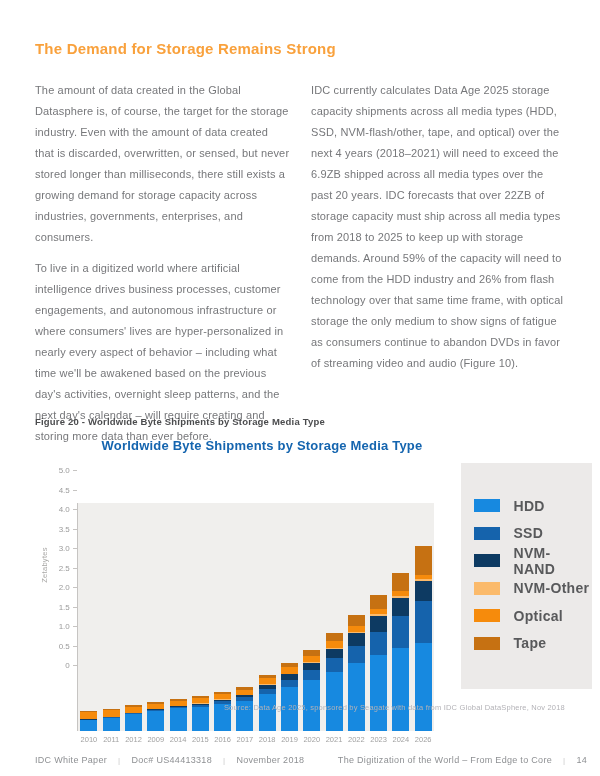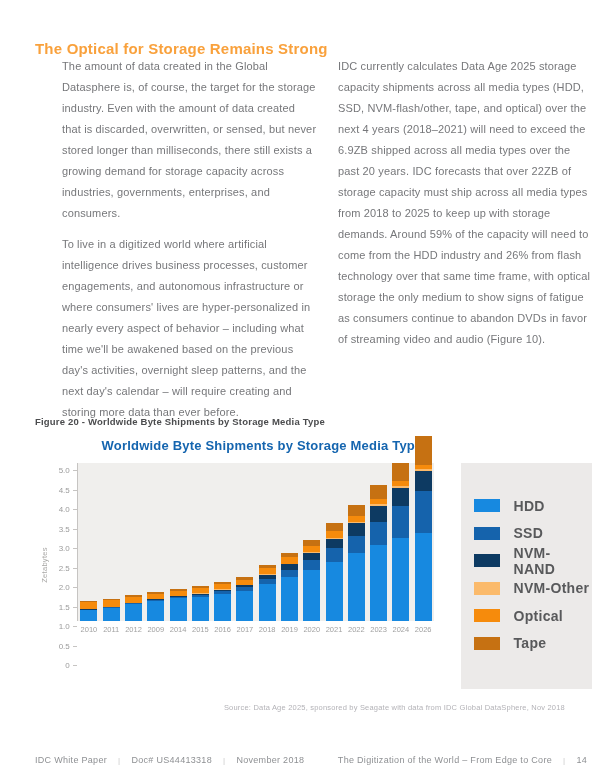--- a/index.html
+++ b/index.html
@@ -6,22 +6,22 @@
   html,body { background:#ffffff; }
   .page {
     position:relative; width:600px; height:776px; background:#ffffff;
     font-family:"Liberation Sans", sans-serif; overflow:hidden;
   }
   .page-title {
     position:absolute; top:40px; left:35px;
     font-size:15px; font-weight:bold; color:#f9a13c; letter-spacing:0.2px;
   }
   .columns {
-    position:absolute; top:56px; left:35px; width:531px;
-    display:flex; gap:21px;margin-left:27px;
+    position:absolute; top:80px; left:35px; width:531px;
+    display:flex; gap:21px;
   }
   .col { width:255px; }
   .col p {
     font-size:11px; line-height:21px; color:#76777a; letter-spacing:0.15px;
   }
   .col p + p { margin-top:10px; }
   .figure-caption {
     position:absolute; top:416px; left:35px;
     font-size:9.5px; font-weight:bold; color:#4b4c4e; letter-spacing:0.2px;
   }
@@ -40,22 +40,23 @@
     font-size:7.5px; color:#a9a8a6; white-space:nowrap; letter-spacing:0.3px;
   }
   .ytick-col { width:26px; height:203px; position:relative; }
   .ytick {
     position:absolute; right:7px; font-size:8px; color:#9b9b9b; line-height:8px;
   }
   .ytick-mark {
     position:absolute; right:0; width:4px; height:1px; background:#c6c4c2;
   }
   .plot-panel {
-    width:368px; height:158px; background:#f0efed; position:relative;
+    width:368px; height:228px; background:#f0efed; position:relative;
     border-left:1px solid #c6c4c2;
+    margin-top:40px;
   }
   .bars {
     position:absolute; left:0; right:0; bottom:0; top:0;
     display:flex; align-items:flex-end;
   }
   .bar-slot { width:23px; display:flex; justify-content:center; align-items:flex-end; }
   .bar-col { width:17px; display:flex; flex-direction:column-reverse; }
   .bar-seg { width:100%; }
   .xlabels {
     position:absolute; top:100%; left:0; right:0; margin-top:4px; display:flex;
@@ -81,21 +82,21 @@
     font-size:9px; color:#8e9093; letter-spacing:0.3px;
   }
   .footer-group { display:flex; align-items:center; gap:11px; }
   .footer-sep { color:#c9c9c9; font-size:8px; }
 </style>
 </head>
 <body>
 
 <div class="page">
 
-  <h1 class="page-title">The Optical for Storage Remains Strong</h1>
+  <h1 class="page-title">The Demand for Storage Remains Strong</h1>
 
   <div class="columns">
     <div class="col">
       <p>The amount of data created in the Global Datasphere is, of course, the target for the storage industry. Even with the amount of data created that is discarded, overwritten, or sensed, but never stored longer than milliseconds, there still exists a growing demand for storage capacity across industries, governments, enterprises, and consumers.</p>
       <p>To live in a digitized world where artificial intelligence drives business processes, customer engagements, and autonomous infrastructure or where consumers' lives are hyper-personalized in nearly every aspect of behavior – including what time we'll be awakened based on the previous day's activities, overnight sleep patterns, and the next day's calendar – will require creating and storing more data than ever before.</p>
     </div>
     <div class="col">
       <p>IDC currently calculates Data Age 2025 storage capacity shipments across all media types (HDD, SSD, NVM-flash/other, tape, and optical) over the next 4 years (2018–2021) will need to exceed the 6.9ZB shipped across all media types over the past 20 years. IDC forecasts that over 22ZB of storage capacity must ship across all media types from 2018 to 2025 to keep up with storage demands. Around 59% of the capacity will need to come from the HDD industry and 26% from flash technology over that same time frame, with optical storage the only medium to show signs of fatigue as consumers continue to abandon DVDs in favor of streaming video and audio (Figure 10).</p>
     </div>
   </div>

